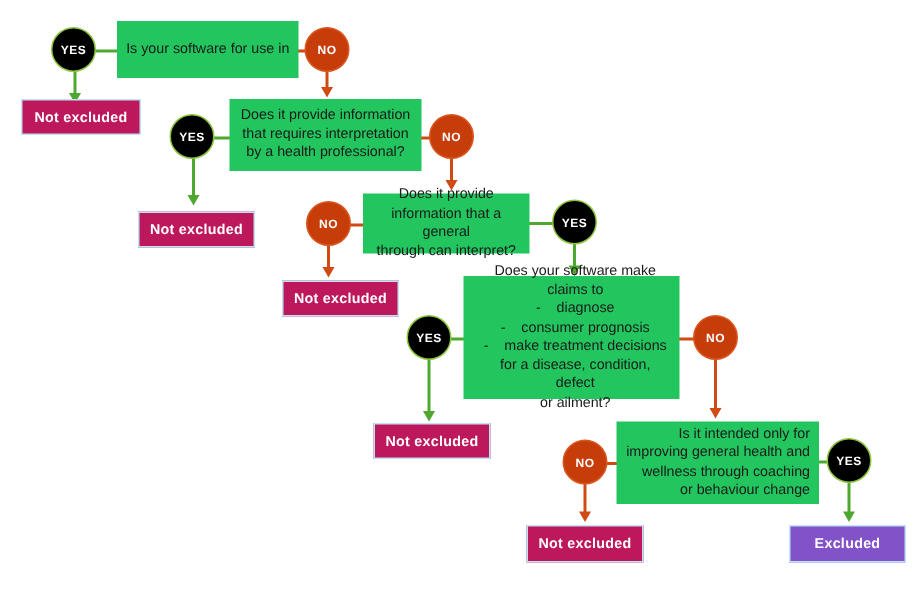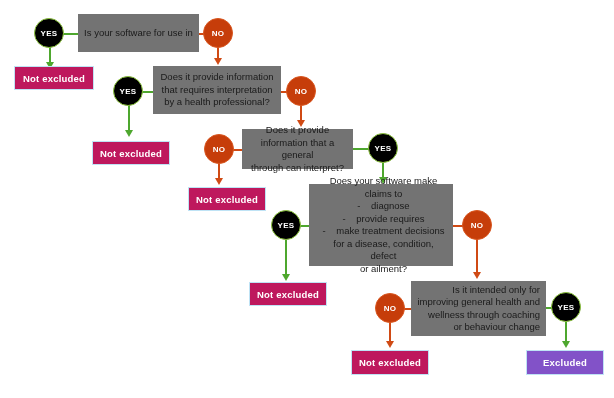--- a/index.html
+++ b/index.html
@@ -10,21 +10,21 @@
   #canvas {
     position: relative;
     width: 614px;
     height: 398px;
     background: #ffffff;
     overflow: hidden;
     font-family: "Liberation Sans", sans-serif;
   }
   .qbox {
     position: absolute;
-    background: #737373;
+    background: #22c55e;
     color: #1a1a1a;
     font-size: 9.5px;
     line-height: 12.5px;
     box-sizing: border-box;
     display: flex;
     flex-direction: column;
     justify-content: center;
     padding: 4px 6px;
     text-align: center;
     z-index: 4;
@@ -174,21 +174,21 @@
   <div class="node yes" style="left:271px; top:210px; width:30px; height:30px;">
     <span>YES</span>
   </div>
   <div class="conn v green" style="left:285px; top:238px; height:38px;"></div>
   <div class="arrowhead green" style="left:281.5px; top:274px;"></div>
 
   <div class="qbox left" style="left:309px; top:184px; width:144px; height:82px;">
     <div>Does your software make</div>
     <div>claims to</div>
     <div class="bullet-line">-    diagnose</div>
-    <div class="bullet-line">-    provide requires</div>
+    <div class="bullet-line">-    consumer prognosis</div>
     <div class="bullet-line">-    make treatment decisions</div>
     <div>for a disease, condition, defect</div>
     <div>or ailment?</div>
   </div>
 
   <div class="conn h orange" style="left:452px; top:225px; width:12px;"></div>
   <div class="node no" style="left:462px; top:210px; width:30px; height:30px;">
     <span>NO</span>
   </div>
   <div class="conn v orange" style="left:476px; top:238px; height:36px;"></div>

